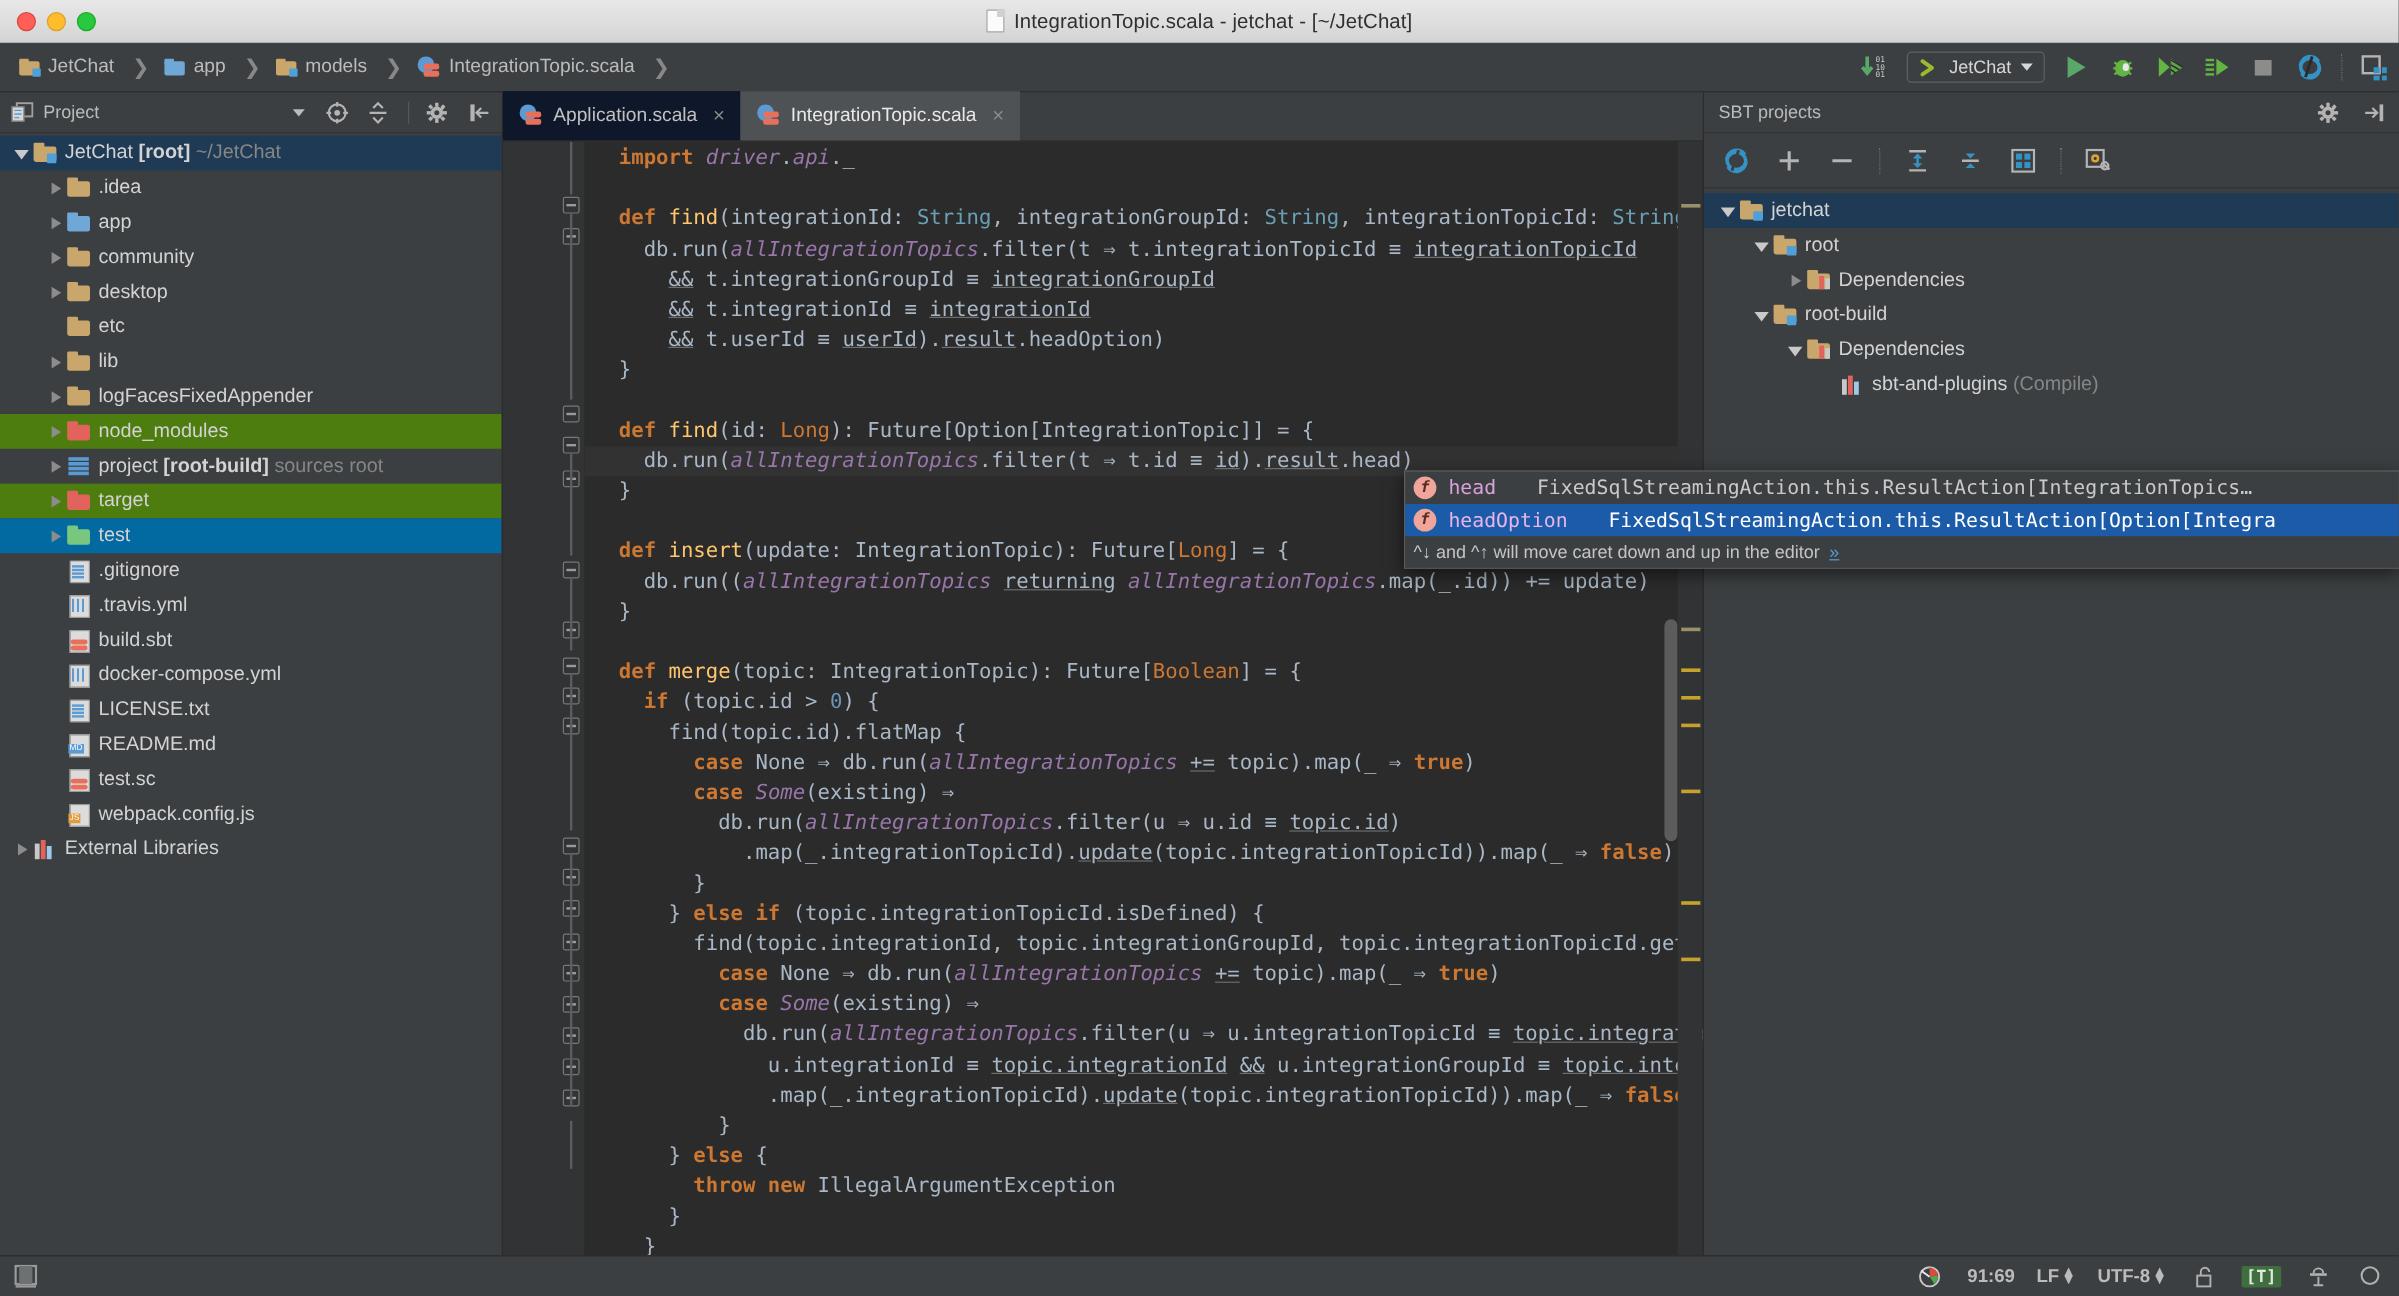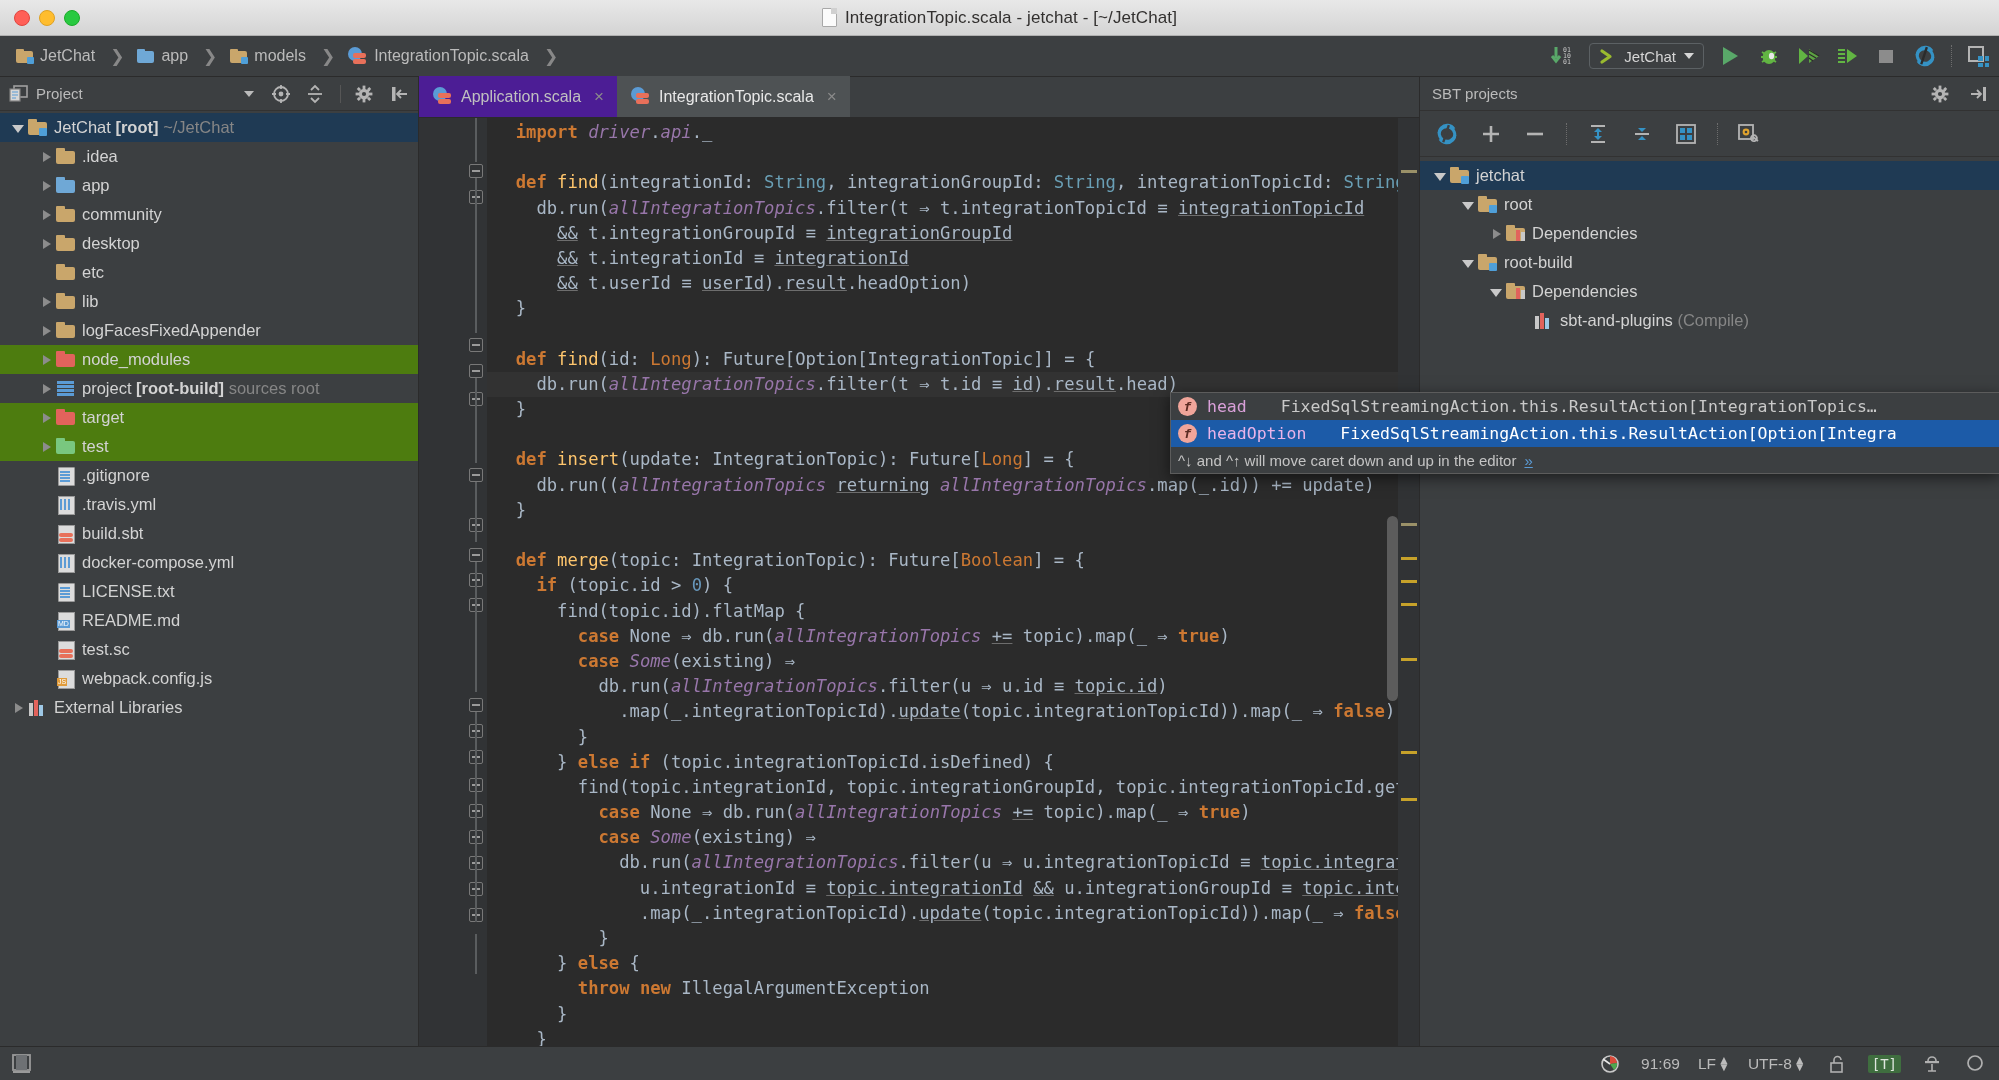--- a/index.html
+++ b/index.html
@@ -75,21 +75,21 @@
             border-bottom:1px solid #323232; padding-left:9px; gap:8px;}
   #projhdr .lbl{ font-size:15px;color:#bbb; }
   .pdd{width:0;height:0;border-style:solid;border-width:6px 5px 0 5px;
       border-color:#bbb transparent transparent transparent;margin-left:auto;margin-right:6px;}
   #projhdr .sep{width:1px;height:18px;background:#565656;margin:0 4px;}
   #projtree{ flex:1; overflow:hidden; font-size:16.5px; padding-top:2px; }
   .trow{ height:29px;display:flex;align-items:center;color:#d3d3d3;
          white-space:nowrap; padding-left:6px; }
   .trow.sel{ background:#1f3a54; }
   .trow.hl-brown{ background:#4d7c0f; }
-  .trow.hl-green{ background:#4d7c0f; }
+  .trow.hl-green{ background:#0369a1; }
   .arr{ width:20px;height:20px;position:relative;flex:none; }
   .arr.closed:after{content:"";position:absolute;left:7px;top:5px;
       border-style:solid;border-width:5px 0 5px 8px;
       border-color:transparent transparent transparent #8c8c8c;}
   .arr.open:after{content:"";position:absolute;left:4px;top:7px;
       border-style:solid;border-width:8px 6px 0 6px;
       border-color:#c9c9c9 transparent transparent transparent;}
   .ind{flex:none;}
   .ficon{ width:19px;height:17px;position:relative;flex:none;margin-right:7px; }
   .ficon.folder:before{content:"";position:absolute;left:0;top:3px;width:19px;height:13px;
@@ -130,21 +130,21 @@
   .tlabel .bold{font-weight:bold;}
   .tlabel .dim{color:#868686;}
 
   
   #editor{ flex:1; display:flex;flex-direction:column; background:#2b2b2b; min-width:0;
            position:relative; }
   #tabstrip{ height:41px;background:#3c3f41;display:flex;align-items:flex-end;
              border-bottom:1px solid #2b2b2b; }
   .etab{ height:41px;display:flex;align-items:center;gap:9px;padding:0 13px 0 14px;
          font-size:16px;color:#c0c0c0;cursor:default; }
-  .etab.inactive{ background:#4c1d95; }
+  .etab.inactive{ background:#0f172a; }
   .etab.active{ background:#4e5254; color:#e8e8e8; }
   .xclose{ color:#8b8b8b;font-size:17px;margin-left:4px; }
 
   #codewrap{ flex:1; display:flex; background:#2b2b2b; position:relative; overflow:hidden; }
   #gutter{ width:68px;background:#313335;flex:none;position:relative; }
   .foldmark{ position:absolute; left:50px; width:14px;height:14px;
              border:1px solid #787878;border-radius:2px;background:#313335; }
   .foldmark:after{content:"";position:absolute;left:2px;top:5px;width:8px;height:1.5px;background:#9a9a9a;}
   .foldline{ position:absolute;left:56px;width:1.5px;background:#5a5d5f; }
   #codearea{ flex:1; position:relative; overflow:hidden;
@@ -192,21 +192,21 @@
               border-left:1px solid #2b2b2b; }
   #sbthdr{ height:34px;display:flex;align-items:center;padding-left:12px;
            border-bottom:1px solid #323232;font-size:15px;color:#bbb; }
   #sbttb{ height:46px;display:flex;align-items:center;gap:18px;padding-left:14px;
           border-bottom:1px solid #323232; }
   .sbtsep{width:1px;height:22px;border-left:1px dotted #6d6d6d;}
   #sbttree{ flex:1;font-size:16.5px;padding-top:4px; }
 
   
   #status{ height:34px;background:#3c3f41;display:flex;align-items:center;
-           border-top:1px solid #2b2b2b;position:relative; }
+           border-top:1px solid #2b2b2b;position:relative;font-weight:bold; }
   #statL{ margin-left:8px;display:flex;align-items:center; }
   #statR{ position:absolute;right:10px;display:flex;align-items:center;gap:18px;
           font-size:15.5px;color:#bbbbbb; }
   .updown{display:inline-block;font-size:12px;line-height:7px;color:#bbb;
           vertical-align:middle;margin-left:2px;}
   svg{display:block;}
 </style>
 </head>
 <body>
 

